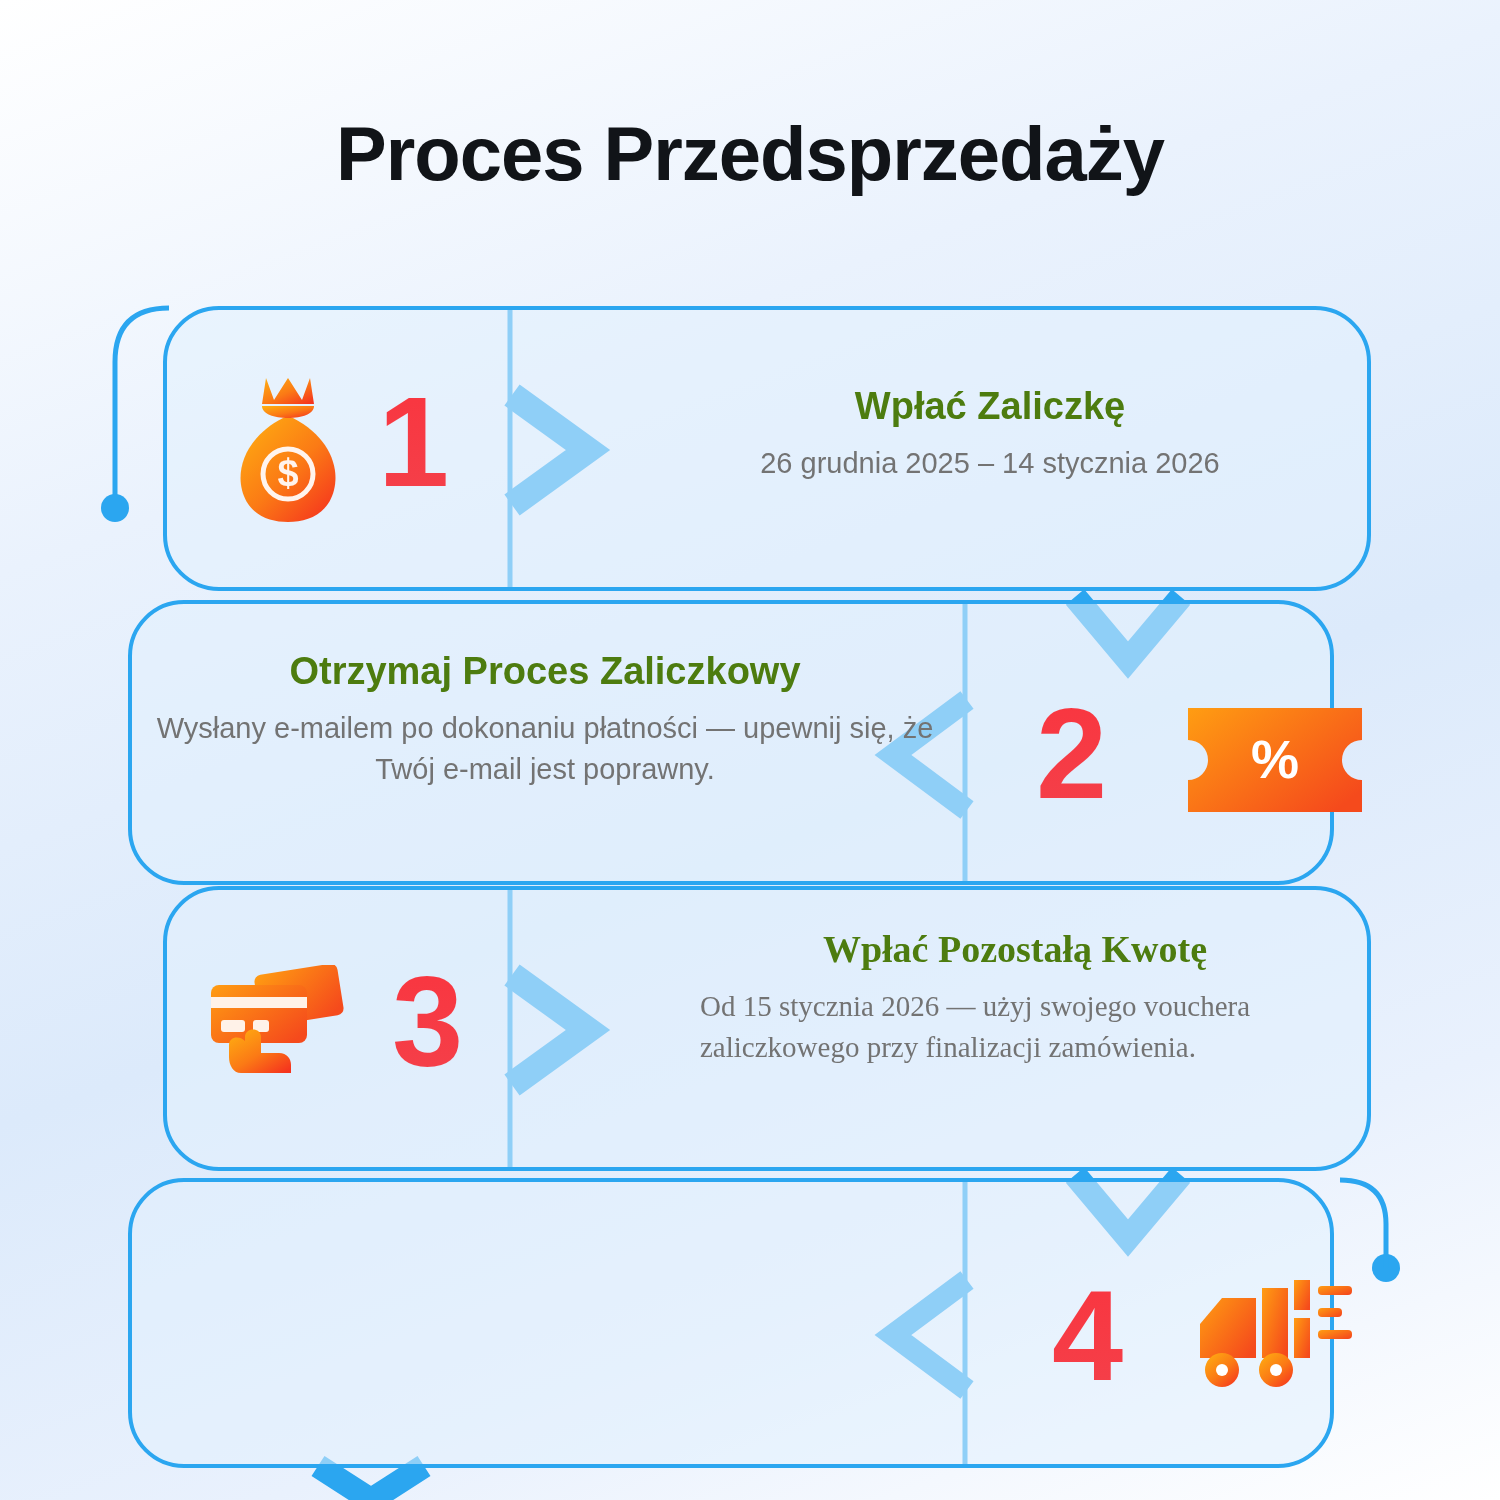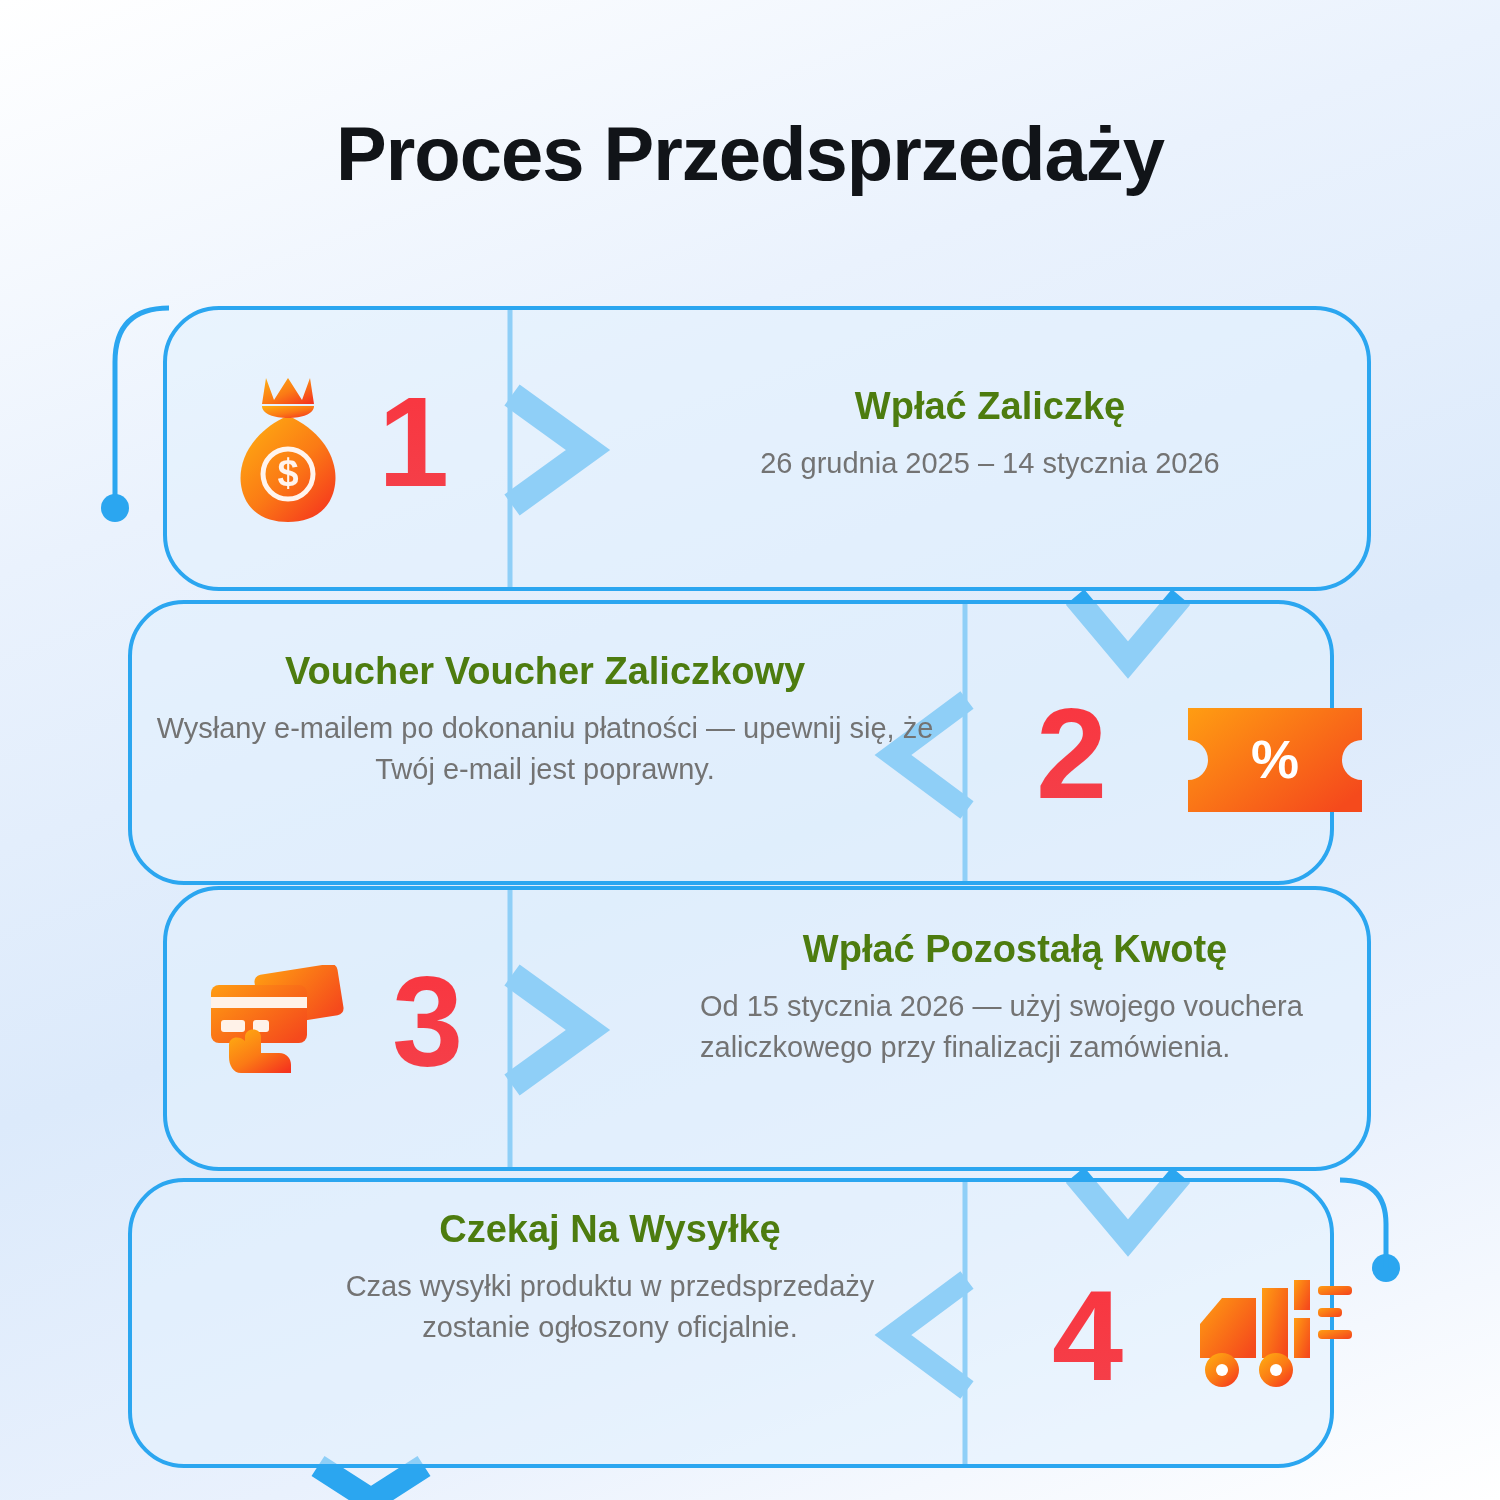--- a/index.html
+++ b/index.html
@@ -61,21 +61,21 @@
     font-size: 38px;
     line-height: 1.15;
     margin-bottom: 14px;
   }
   .card-desc {
     color: #737373;
     font-size: 29px;
     line-height: 1.42;
   }
   .align-center { text-align: center; }
-  .align-left { text-align: left; }
+  .align-left { text-align: left; font-family: Liberation Serif, serif; }
 
   
   .num {
     position: absolute;
     font-size: 128px;
     font-weight: bold;
     line-height: 1;
     background: linear-gradient(180deg, #f9353f 0%, #f4404a 100%);
     -webkit-background-clip: text;
     background-clip: text;
@@ -154,21 +154,21 @@
   <div class="num" style="left:378px; top:378px;">1</div>
 
   <div class="card-text align-center" style="left:640px; top:385px; width:700px;">
     <div class="card-title">Wpłać Zaliczkę</div>
     <div class="card-desc">26 grudnia 2025 – 14 stycznia 2026</div>
   </div>
 
   <div class="card r-right" id="card2"></div>
 
   <div class="card-text align-center" style="left:140px; top:650px; width:810px;">
-    <div class="card-title">Voucher Voucher Zaliczkowy</div>
+    <div class="card-title">Otrzymaj Proces Zaliczkowy</div>
     <div class="card-desc">Wysłany e-mailem po dokonaniu płatności — upewnij się, że Twój e-mail jest poprawny.</div>
   </div>
 
   <div class="num" style="left:1036px; top:690px;">2</div>
 
   <div class="icon" style="left:1180px; top:700px; width:190px; height:120px;">
     <svg viewBox="0 0 190 120" width="190" height="120">
       <path d="M8 8 H182 V40 a16 16 0 0 0 0 40 V112 H8 V80 a16 16 0 0 0 0 -40 Z" fill="url(#gOrange2)"></path>
       <text x="95" y="78" font-size="54" font-family="Liberation Sans, sans-serif" font-weight="bold" fill="#ffffff" text-anchor="middle">%</text>
     </svg>
@@ -189,24 +189,20 @@
 
   <div class="num" style="left:392px; top:958px;">3</div>
 
   <div class="card-text align-left" style="left:700px; top:928px; width:630px;">
     <div class="card-title align-center">Wpłać Pozostałą Kwotę</div>
     <div class="card-desc">Od 15 stycznia 2026 — użyj swojego vouchera zaliczkowego przy finalizacji zamówienia.</div>
   </div>
 
   <div class="card r-right" id="card4"></div>
 
-  <div class="card-text align-center" style="left:300px; top:1208px; width:620px;">
-    <div class="card-title">Czekaj Na Wysyłkę</div>
-    <div class="card-desc">Czas wysyłki produktu w przedsprzedaży zostanie ogłoszony oficjalnie.</div>
-  </div>
 
   <div class="num" style="left:1052px; top:1272px;">4</div>
 
   <div class="icon" style="left:1192px; top:1272px; width:165px; height:120px;">
     <svg viewBox="0 0 165 120" width="165" height="120">
       <path d="M8 52 L30 26 L64 26 L64 86 L8 86 Z" fill="url(#gOrange2)"></path>
       <rect x="70" y="16" width="26" height="70" fill="url(#gOrange2)"></rect>
       <rect x="102" y="8" width="16" height="30" fill="url(#gOrange2)"></rect>
       <rect x="102" y="46" width="16" height="40" fill="url(#gOrange2)"></rect>
       <rect x="126" y="14" width="34" height="9" rx="4" fill="url(#gOrange2)"></rect>

